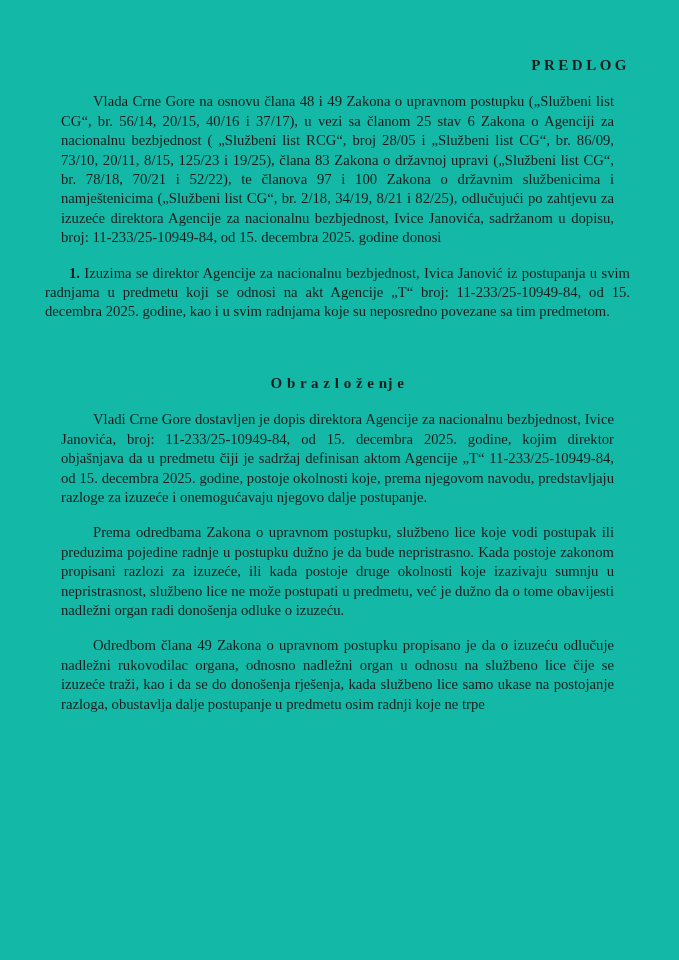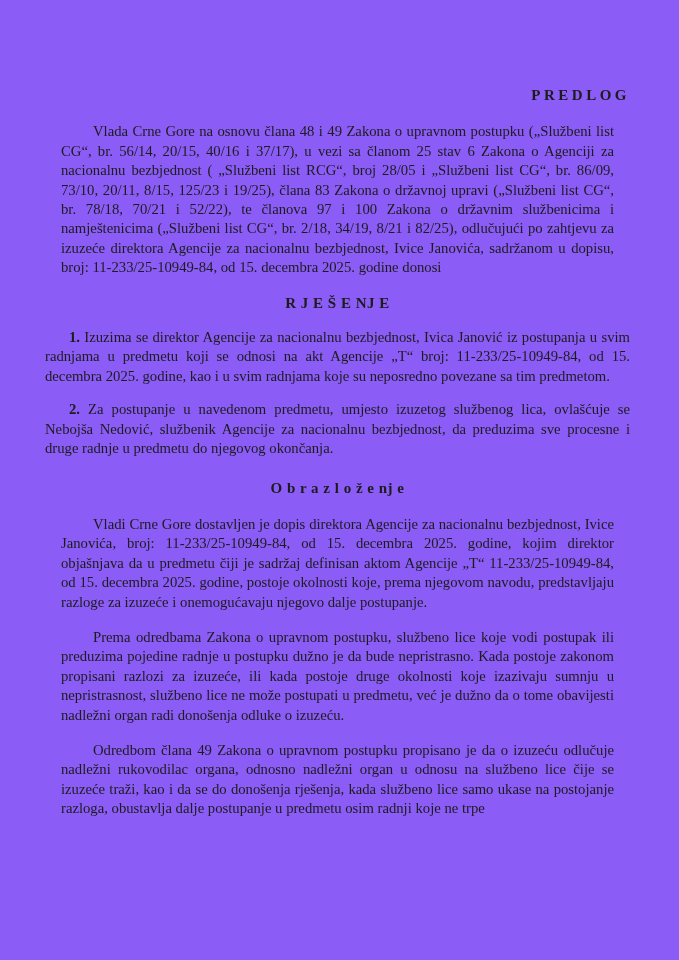--- a/index.html
+++ b/index.html
@@ -5,23 +5,23 @@
   html, body {
     margin: 0;
     padding: 0;
     background: #ffffff;
   }
   .page {
     position: relative;
     width: 679px;
     height: 960px;
     margin: 0 auto;
-    background: #8b5cf6;
+    background: #14b8a6;
     box-sizing: border-box;
-    padding: 86px 49px 0 45px;
+    padding: 56px 49px 0 45px;
     overflow: hidden;
     font-family: "Liberation Serif", "DejaVu Serif", serif;
     font-size: 14.7px;
     line-height: 19.4px;
     color: #1c1c1c;
   }
   .doc-tag {
     text-align: right;
     font-weight: 700;
     font-size: 15px;
@@ -36,50 +36,45 @@
     text-indent: 32px;
   }
   .heading-center {
     text-align: center;
     font-weight: 700;
     font-size: 15px;
     letter-spacing: 0.5px;
     margin: 11px 0 15px 0;
   }
   .heading-obr {
-    margin: 20px 0 17px 0;
+    margin: 52px 0 17px 0;
   }
   p.item {
     text-indent: 24px;
     margin: 0 0 14px 0;
   }
   .item-num {
     font-weight: 700;
   }
 </style>
 </head>
 <body>
 
 <div class="page">
 
   <div class="doc-tag">PREDLOG</div>
 
   <p class="para indent">Vlada Crne Gore na osnovu člana 48 i 49 Zakona o upravnom postupku („Službeni list CG“, br. 56/14, 20/15, 40/16 i 37/17), u vezi sa članom 25 stav 6  Zakona o Agenciji za nacionalnu bezbjednost ( „Službeni list RCG“, broj 28/05 i „Službeni list CG“, br. 86/09, 73/10, 20/11, 8/15, 125/23 i 19/25), člana 83 Zakona o državnoj upravi („Službeni list CG“, br. 78/18, 70/21 i 52/22), te članova 97 i 100 Zakona o državnim službenicima i namještenicima („Službeni list CG“, br. 2/18, 34/19, 8/21 i 82/25), odlučujući po zahtjevu za izuzeće direktora Agencije za nacionalnu bezbjednost, Ivice Janovića, sadržanom u dopisu, broj: 11-233/25-10949-84, od 15. decembra 2025. godine donosi</p>
 
-  <h2 class="heading-center">R J E Š E NJ E</h2>
 
   <p class="para item">
     <span class="item-num">1.</span>
     <span>Izuzima se direktor Agencije za nacionalnu bezbjednost, Ivica Janović iz postupanja u svim radnjama u predmetu koji se odnosi na akt Agencije „T“ broj: 11-233/25-10949-84, od 15. decembra 2025. godine, kao i u svim radnjama koje su neposredno povezane sa tim predmetom.</span>
   </p>
 
-  <p class="para item">
-    <span class="item-num">2.</span>
-    <span>Za postupanje u navedenom predmetu, umjesto izuzetog službenog lica, ovlašćuje se Nebojša Nedović, službenik Agencije za nacionalnu bezbjednost, da preduzima sve procesne i druge radnje u predmetu do njegovog okončanja.</span>
-  </p>
 
   <h2 class="heading-center heading-obr">O b r a z l o ž e nj e</h2>
 
   <div>
     <p class="para indent">Vladi Crne Gore dostavljen je dopis direktora Agencije za nacionalnu bezbjednost, Ivice Janovića, broj: 11-233/25-10949-84, od 15. decembra 2025. godine, kojim direktor objašnjava da u predmetu čiji je sadržaj definisan aktom Agencije „T“ 11-233/25-10949-84, od 15. decembra 2025. godine, postoje okolnosti koje, prema njegovom navodu, predstavljaju razloge za izuzeće i onemogućavaju njegovo dalje postupanje.</p>
     <p class="para indent">Prema odredbama Zakona o upravnom postupku, službeno lice koje vodi postupak ili preduzima pojedine radnje u postupku dužno je da bude nepristrasno. Kada postoje zakonom propisani razlozi za izuzeće, ili kada postoje druge okolnosti koje izazivaju sumnju u nepristrasnost, službeno lice ne može postupati u predmetu, već je dužno da o tome obavijesti nadležni organ radi donošenja odluke o izuzeću.</p>
     <p class="para indent">Odredbom člana 49 Zakona o upravnom postupku propisano je da o izuzeću odlučuje nadležni rukovodilac organa, odnosno nadležni organ u odnosu na službeno lice čije se izuzeće traži, kao i da se do donošenja rješenja, kada službeno lice samo ukase na postojanje razloga, obustavlja dalje postupanje u predmetu osim radnji koje ne trpe</p>
   </div>
 
 </div>

